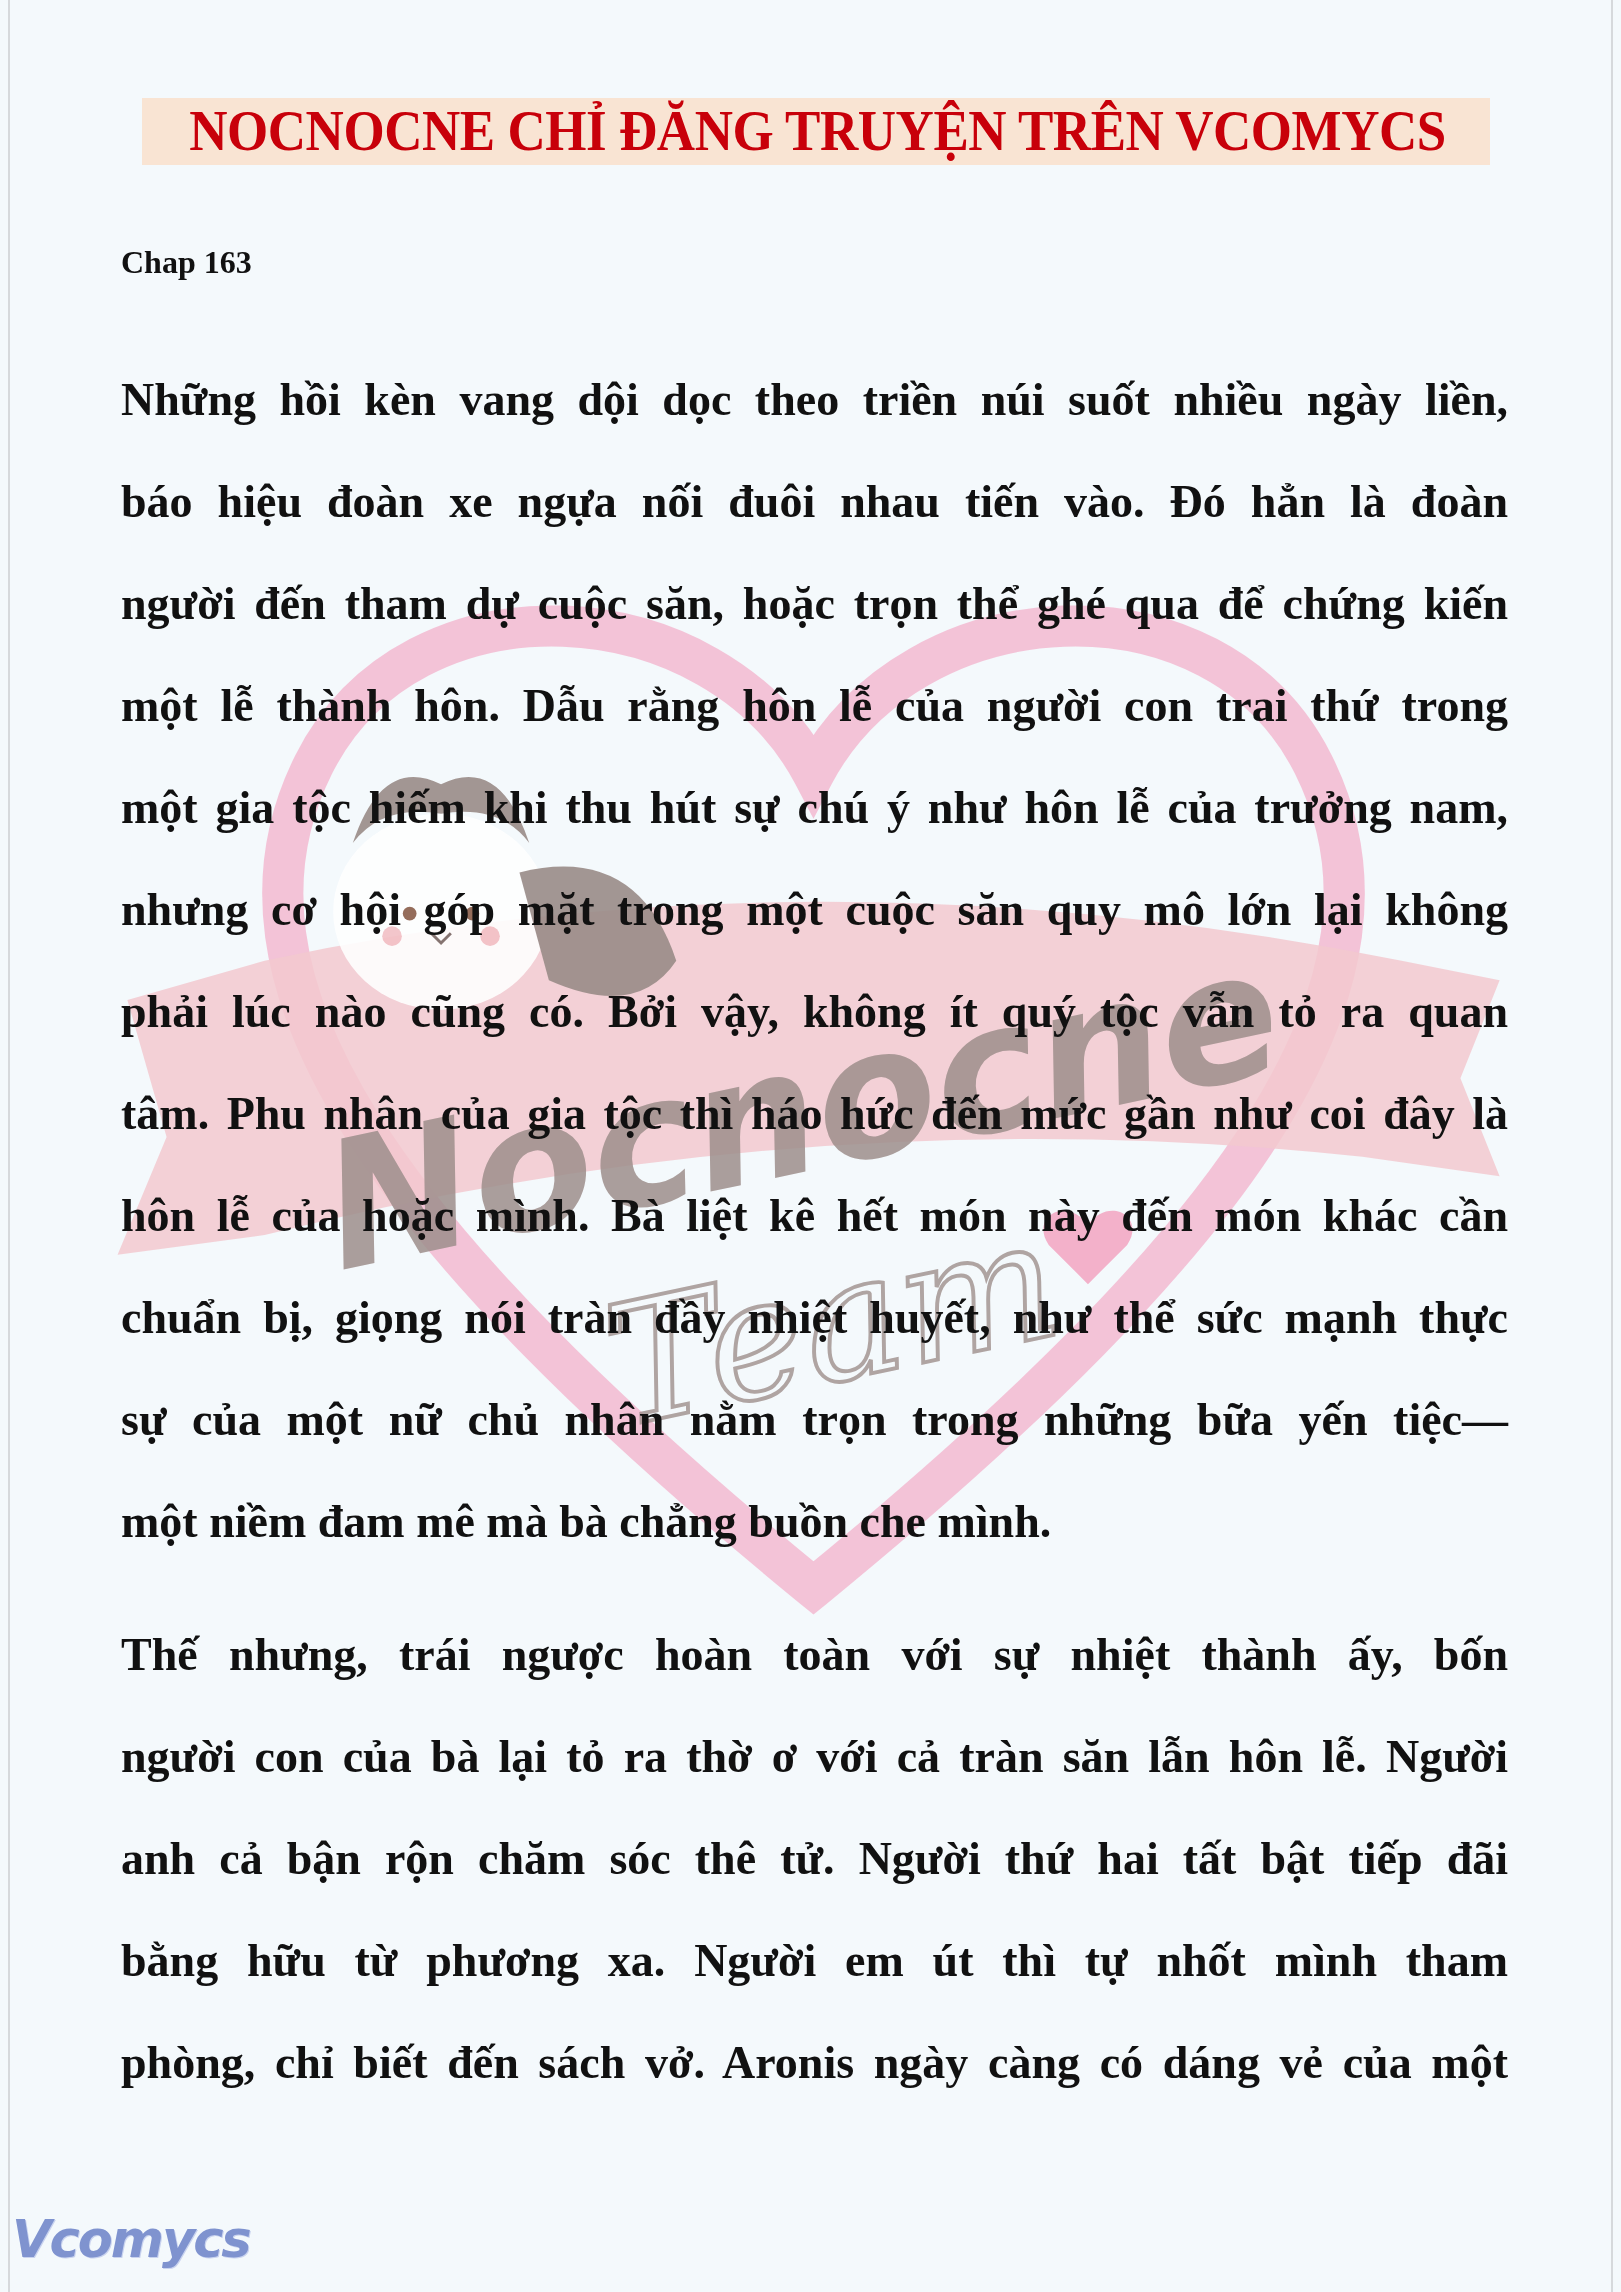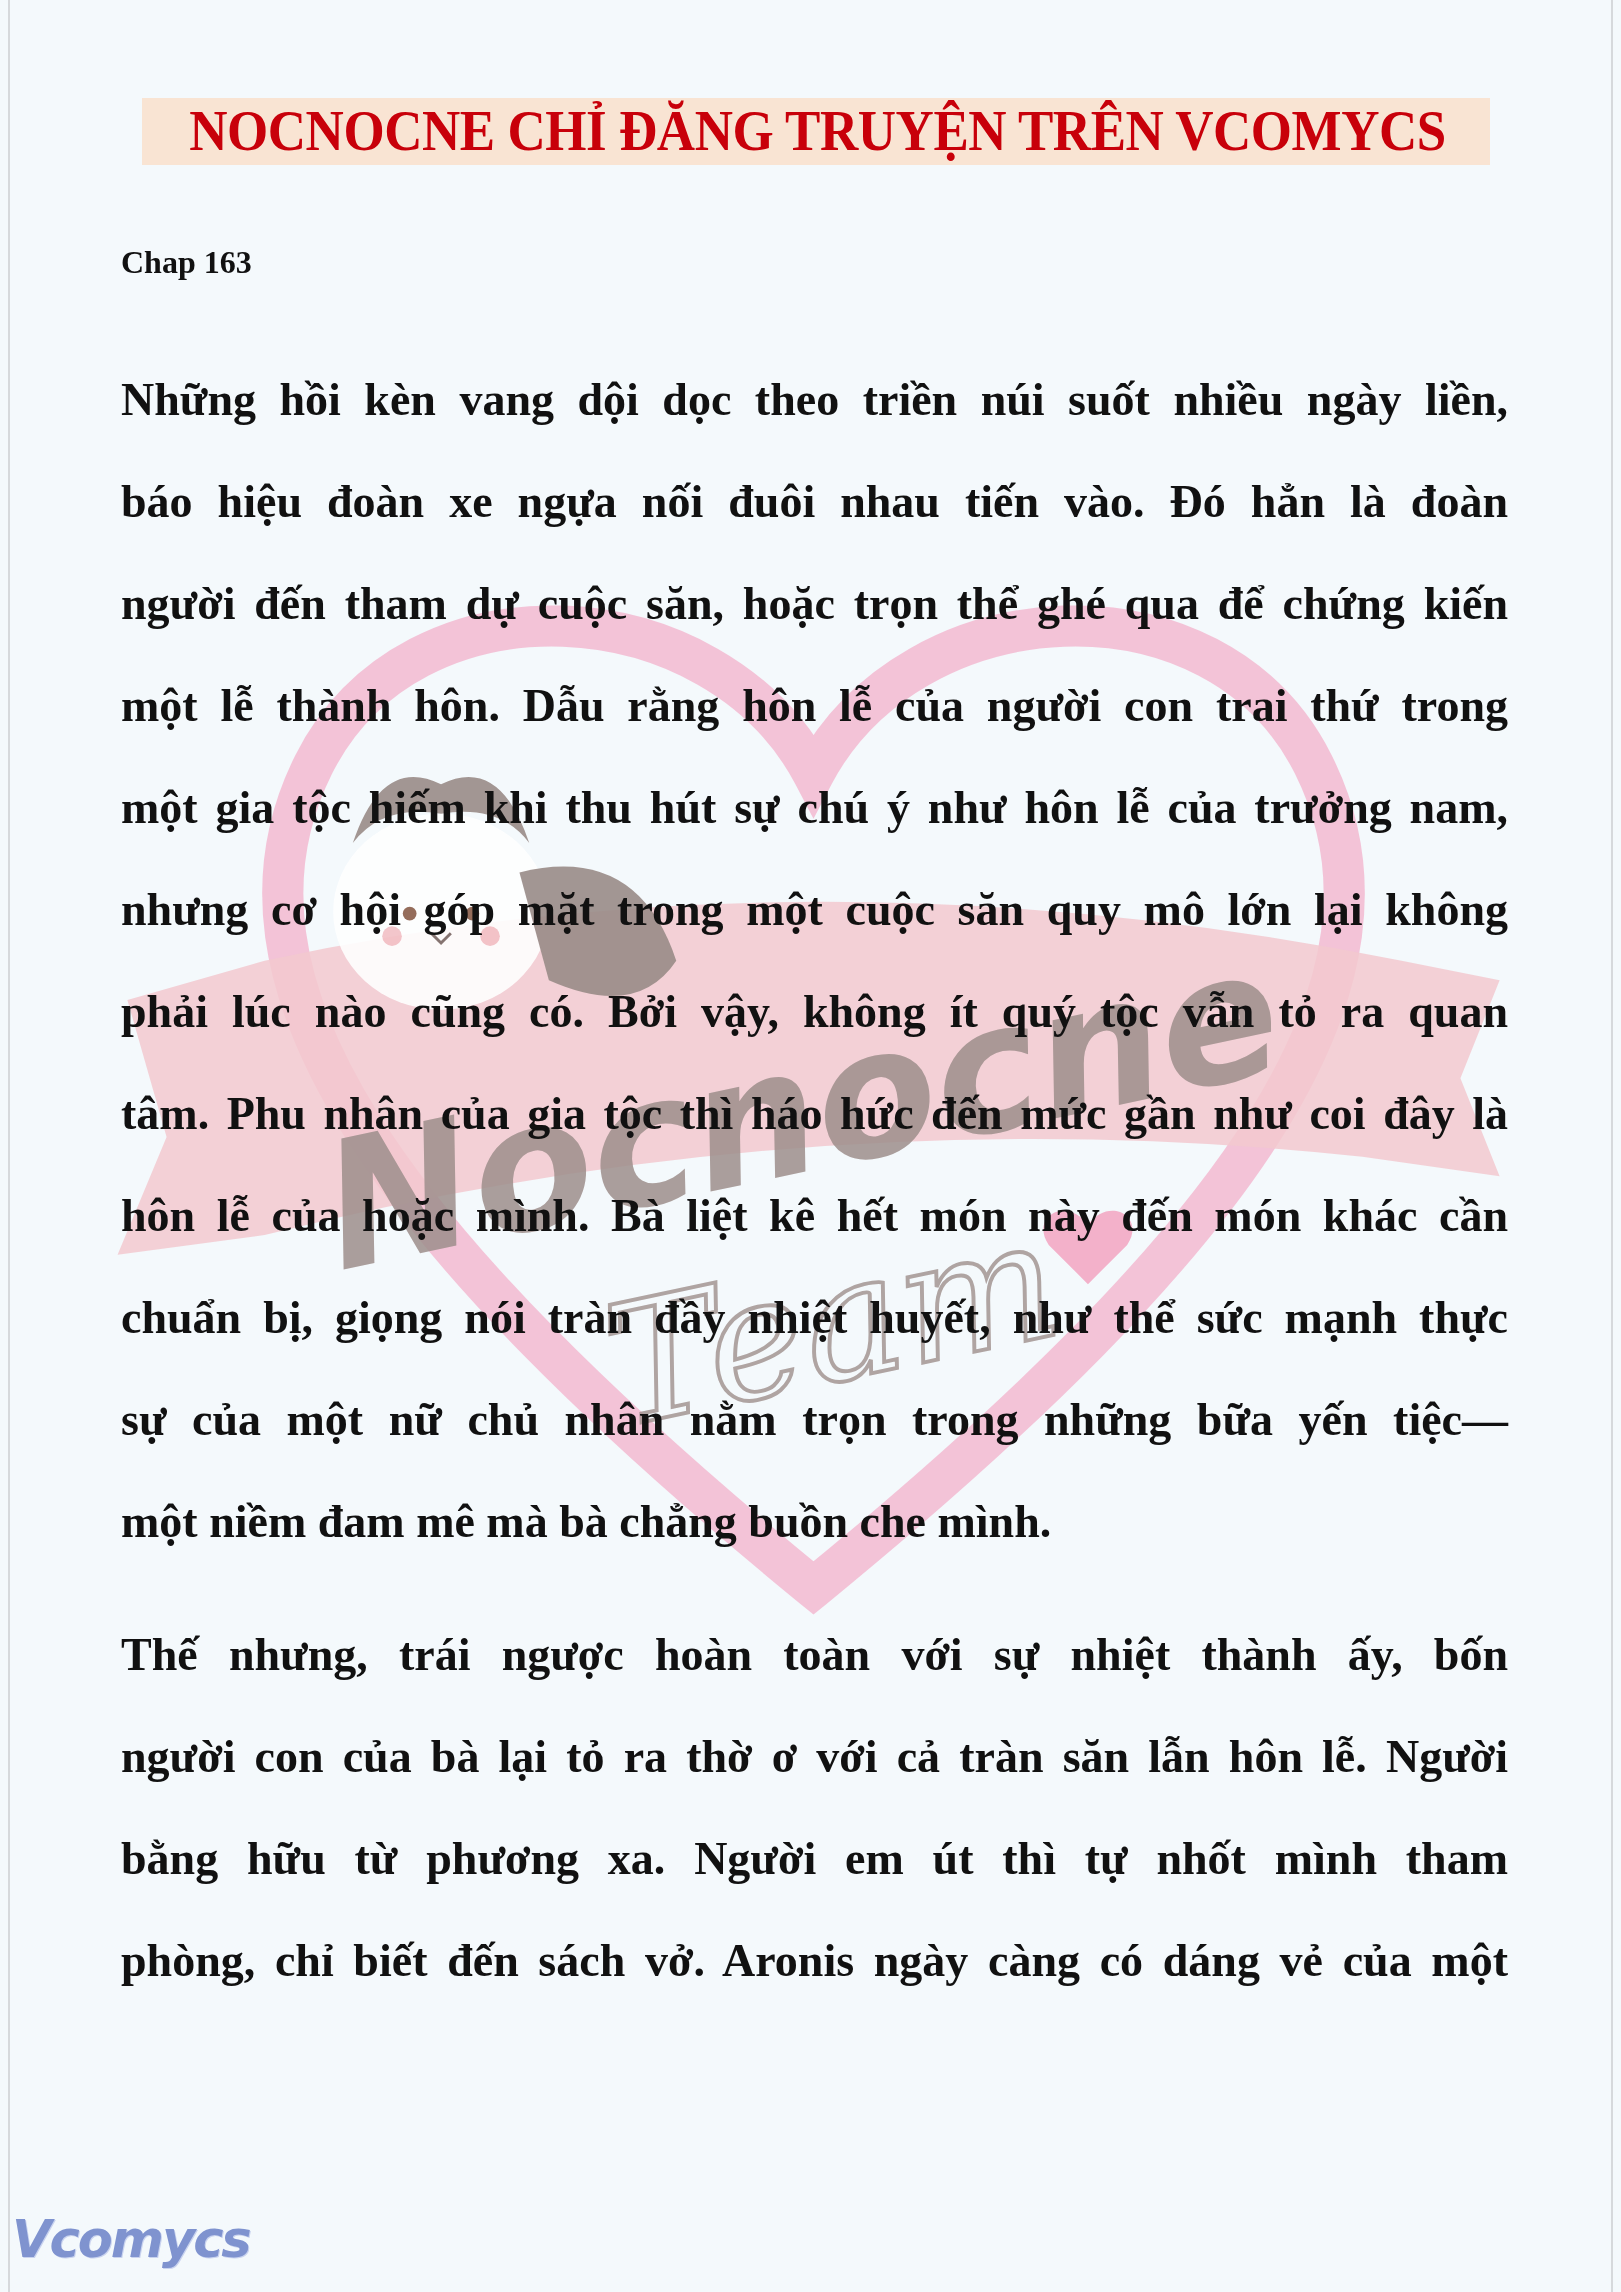--- a/index.html
+++ b/index.html
@@ -93,18 +93,19 @@
   <span class="line">tâm. Phu nhân của gia tộc thì háo hức đến mức gần như coi đây là</span>
   <span class="line">hôn lễ của hoặc mình. Bà liệt kê hết món này đến món khác cần</span>
   <span class="line">chuẩn bị, giọng nói tràn đầy nhiệt huyết, như thể sức mạnh thực</span>
   <span class="line">sự của một nữ chủ nhân nằm trọn trong những bữa yến tiệc—</span>
   <span class="line last">một niềm đam mê mà bà chẳng buồn che mình.</span>
 </div>
 
 <div class="body-text para2">
   <span class="line">Thế nhưng, trái ngược hoàn toàn với sự nhiệt thành ấy, bốn</span>
   <span class="line">người con của bà lại tỏ ra thờ ơ với cả tràn săn lẫn hôn lễ. Người</span>
+  <span class="line">anh cả bận rộn chăm sóc thê tử. Người thứ hai tất bật tiếp đãi</span>
   <span class="line">bằng hữu từ phương xa. Người em út thì tự nhốt mình tham</span>
   <span class="line">phòng, chỉ biết đến sách vở. Aronis ngày càng có dáng vẻ của một</span>
 </div>
 
 <div class="footer-logo">Vcomycs</div>
 
 
 </body></html>

